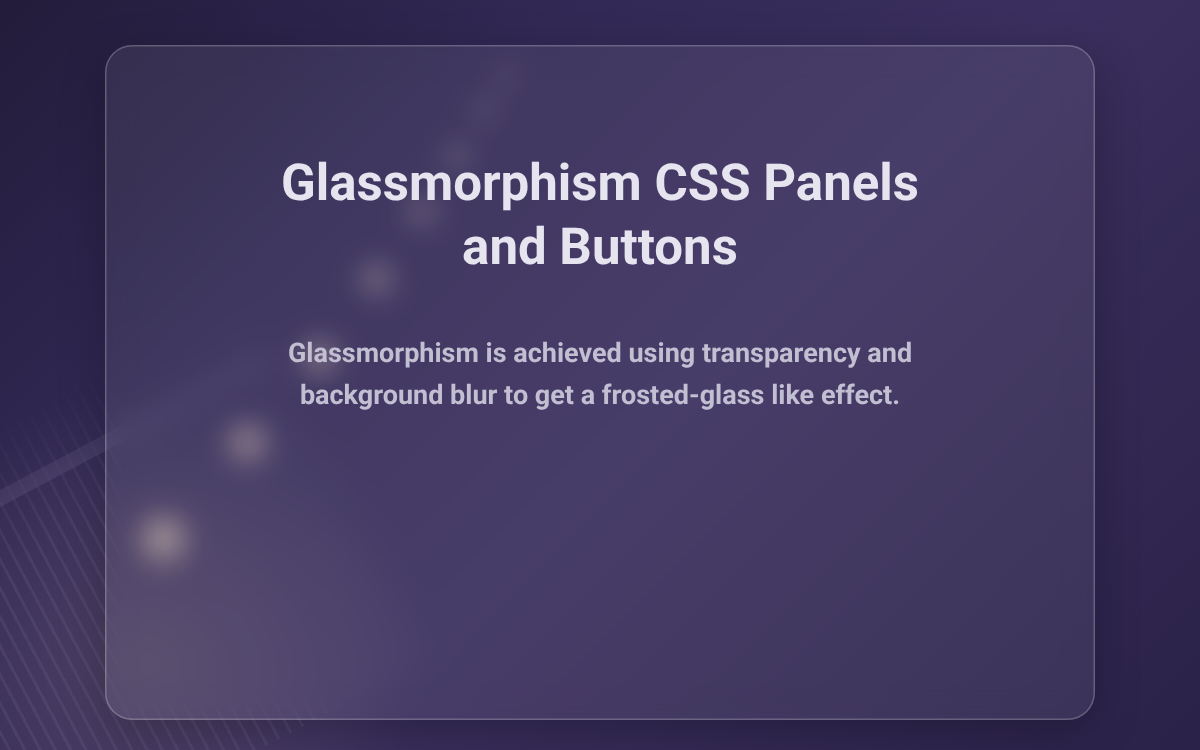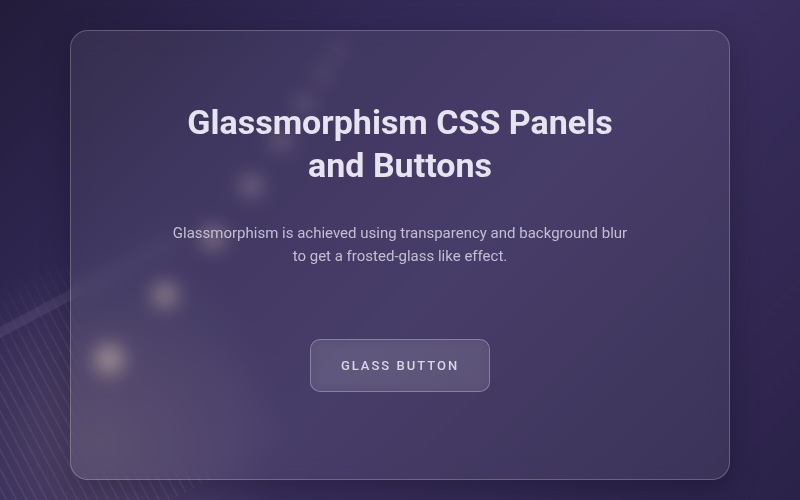--- a/index.html
+++ b/index.html
@@ -59,25 +59,26 @@
   .title {
     font-size: 34px;
     font-weight: 700;
     color: #e6e4ef;
     text-align: center;
     line-height: 1.25;
     max-width: 480px;
   }
   .desc {
     margin-top: 36px;
-    font-size: 15px;
+    font-size: 18px;
     line-height: 1.55;
     text-align: center;
     color: #c2bfd2;
     max-width: 460px;
+    font-weight: bold;
   }
   .btn-row {
     margin-top: 70px;
     display: flex;
     gap: 34px;
   }
   .glass-btn {
     appearance: none;
     border: 1px solid rgba(255,255,255,0.28);
     background: rgba(255,255,255,0.07);
@@ -109,15 +110,14 @@
   <div class="light" style="left:272px; top:132px; width:18px; height:18px;"></div>
   <div class="light" style="left:297px; top:97px; width:15px; height:15px;"></div>
   <div class="light" style="left:317px; top:68px; width:12px; height:12px;"></div>
   <div class="light" style="left:332px; top:46px; width:10px; height:10px;"></div>
 </div>
 
 <div class="panel">
   <h1 class="title">Glassmorphism CSS Panels and Buttons</h1>
   <p class="desc">Glassmorphism is achieved using transparency and background blur to get a frosted-glass like effect.</p>
   <div class="btn-row">
-    <button class="glass-btn">GLASS BUTTON</button>
   </div>
 </div>
 
 </body></html>

